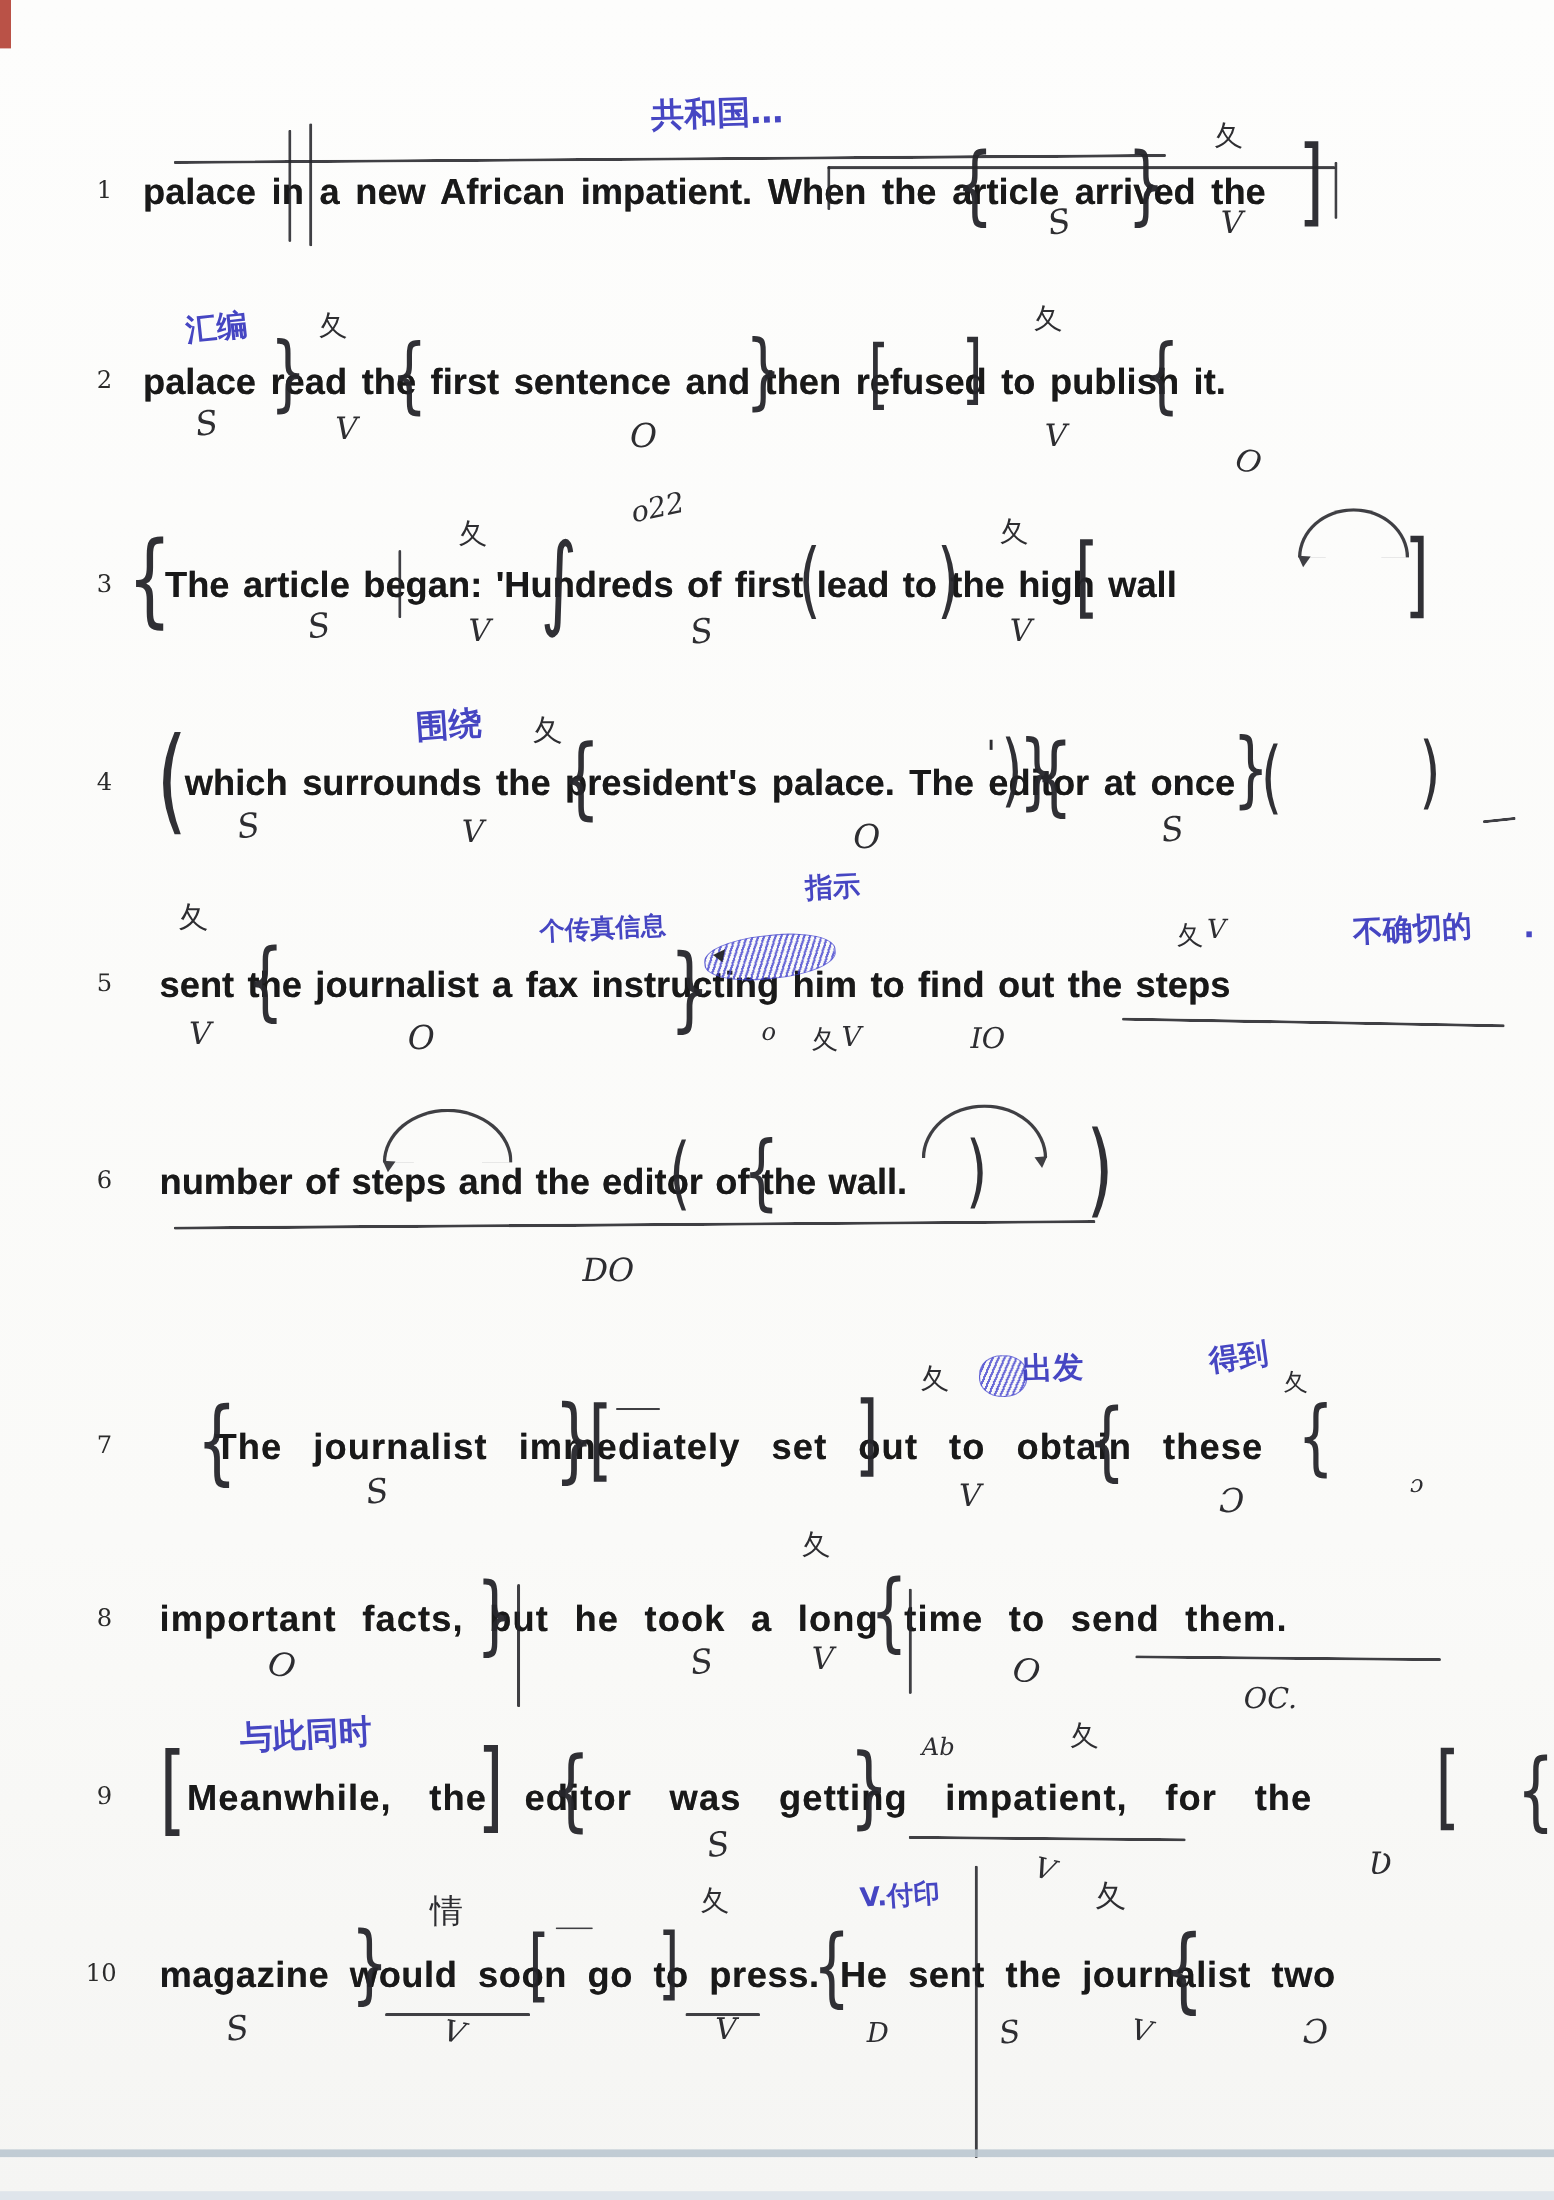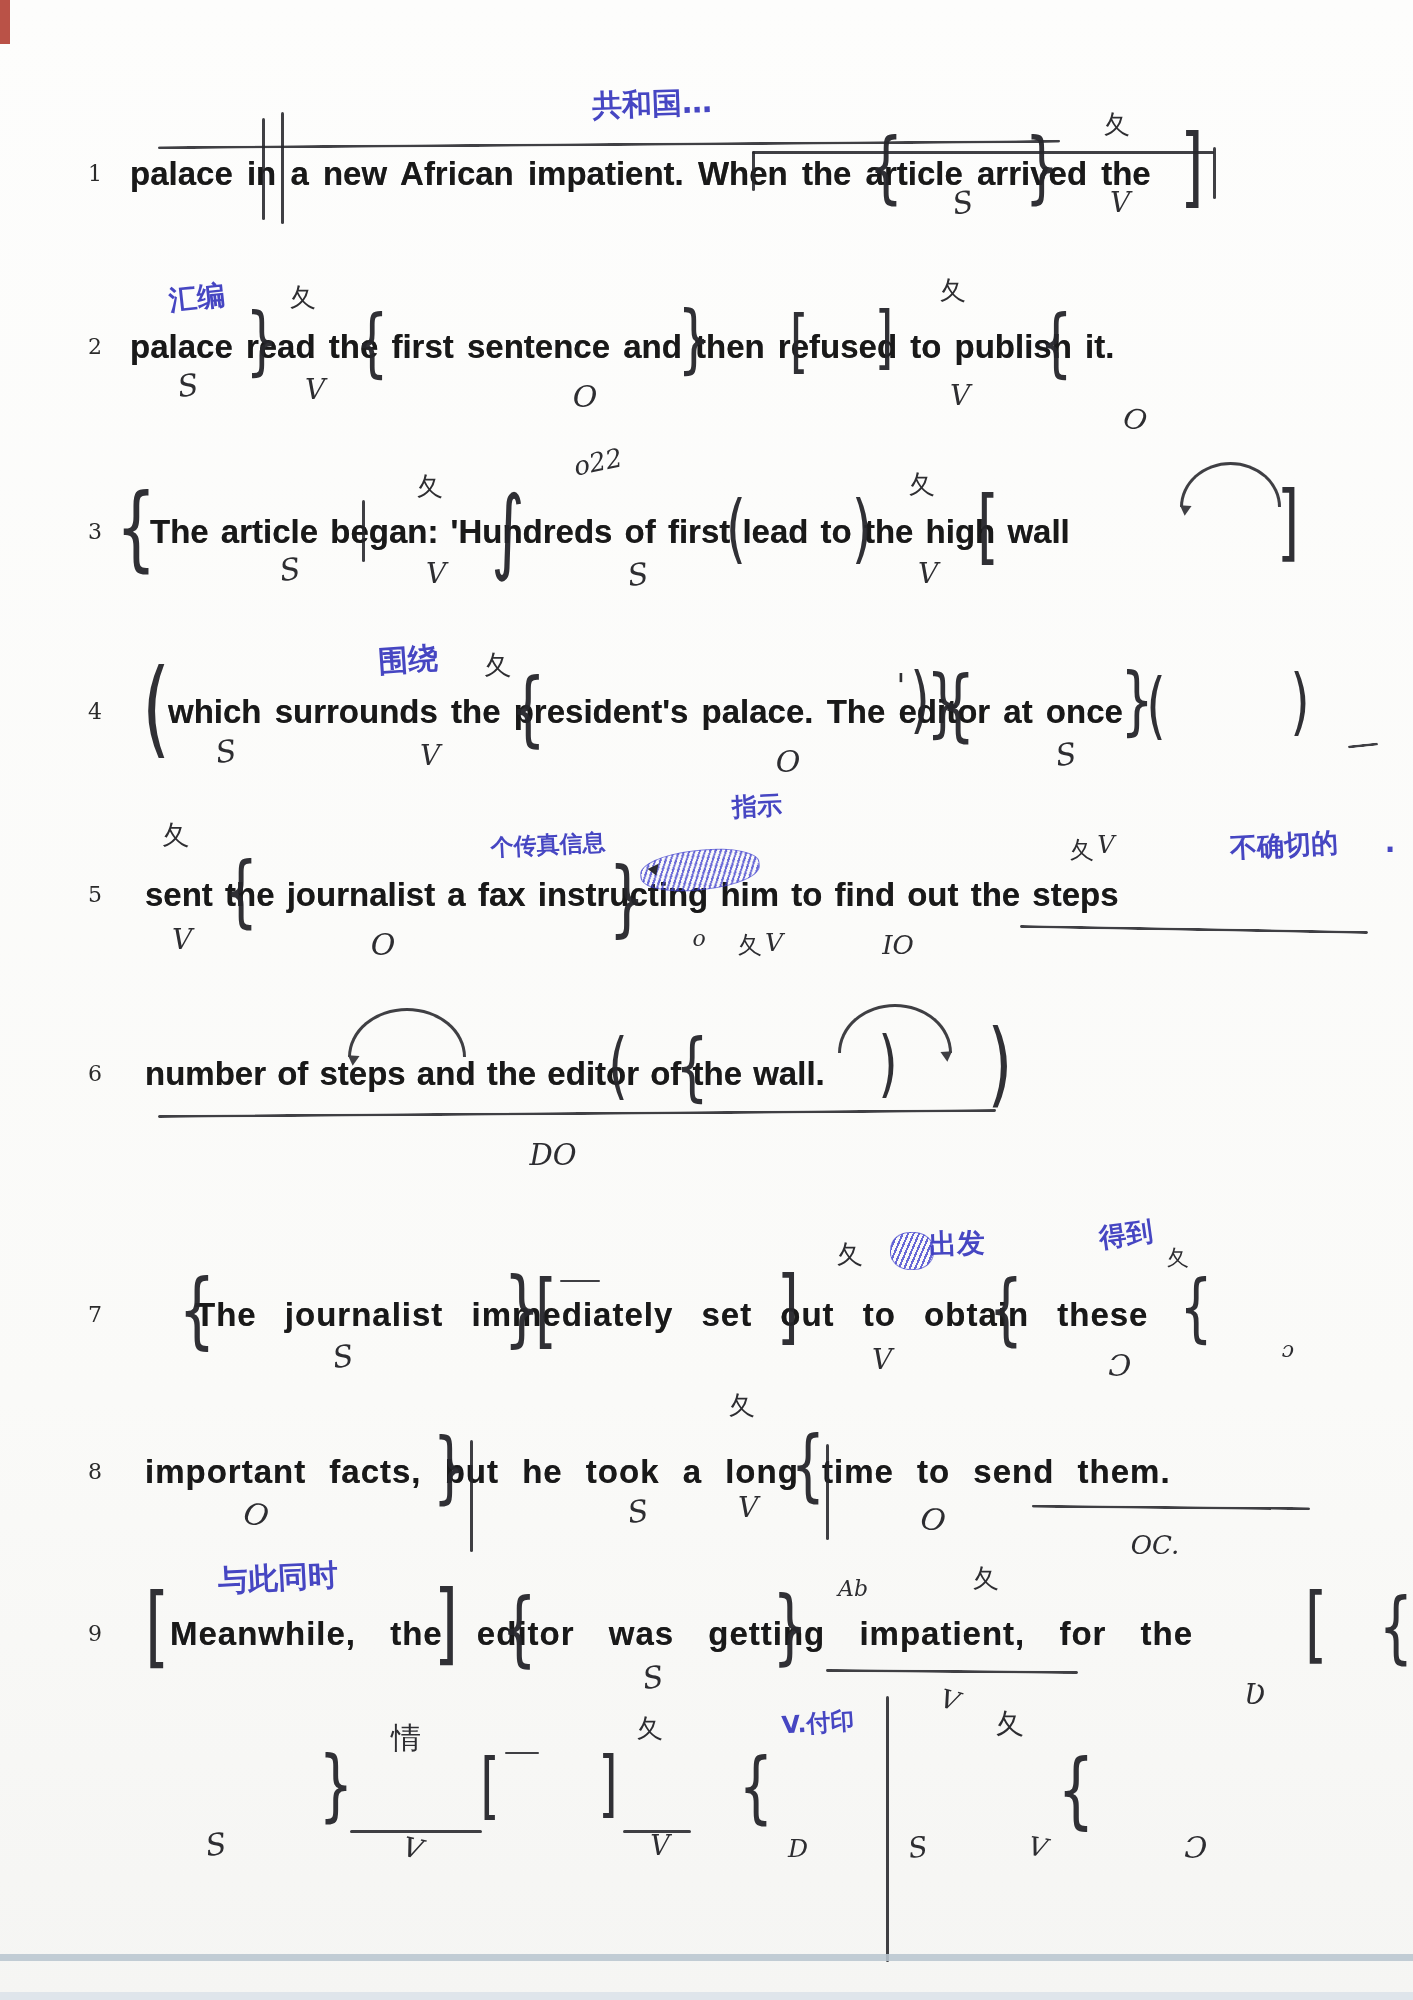--- a/index.html
+++ b/index.html
@@ -69,20 +69,24 @@
     <span class="lnum" style="left: -107px;">7</span>
     <span class="ltext">The journalist immediately set out to obtain these</span>
   </div>
   <div class="pline" style="left: 145px; top: 1453px; word-spacing: 13px; letter-spacing: 1px;">
     <span class="lnum" style="left: -57px;">8</span>
     <span class="ltext">important facts, but he took a long time to send them.</span>
   </div>
   <div class="pline" style="left: 170px; top: 1615px; word-spacing: 24px; letter-spacing: 1px;">
     <span class="lnum" style="left: -82px;">9</span>
     <span class="ltext">Meanwhile, the editor was getting impatient, for the</span>
+  </div>
+  <div class="pline" style="left: 145px; top: 1776px; word-spacing: 9px; letter-spacing: 0.5px;">
+    <span class="lnum" style="left: -67px;">10</span>
+    <span class="ltext">magazine would soon go to press. He sent the journalist two</span>
   </div>
 <div class="stroke rect" style="left: 0px; top: 0px; width: 10px; height: 44px; background: rgb(176, 58, 46);"></div>
     <div class="stroke hline" style="left: 158px; top: 143px; transform: rotate(-0.4deg); width: 902px; border-top: 3px solid rgb(38, 38, 43);"></div>
     <div class="stroke vline" style="left: 262px; top: 118px; height: 102px; border-left: 3px solid rgb(38, 38, 43);"></div>
     <div class="stroke vline" style="left: 281px; top: 112px; height: 112px; border-left: 3px solid rgb(38, 38, 43);"></div>
     <div class="stroke hline" style="left: 752px; top: 151px; width: 462px; border-top: 3px solid rgb(38, 38, 43);"></div>
     <div class="stroke vline" style="left: 752px; top: 151px; height: 40px; border-left: 3px solid rgb(38, 38, 43);"></div>
     <div class="stroke vline" style="left: 1213px; top: 147px; height: 52px; border-left: 3px solid rgb(38, 38, 43);"></div>
     <div class="stroke vline" style="left: 362px; top: 500px; height: 62px; border-left: 3px solid rgb(38, 38, 43);"></div>
     <div class="stroke arc" style="left: 1180px; top: 462px; width: 95px; height: 42px;">

